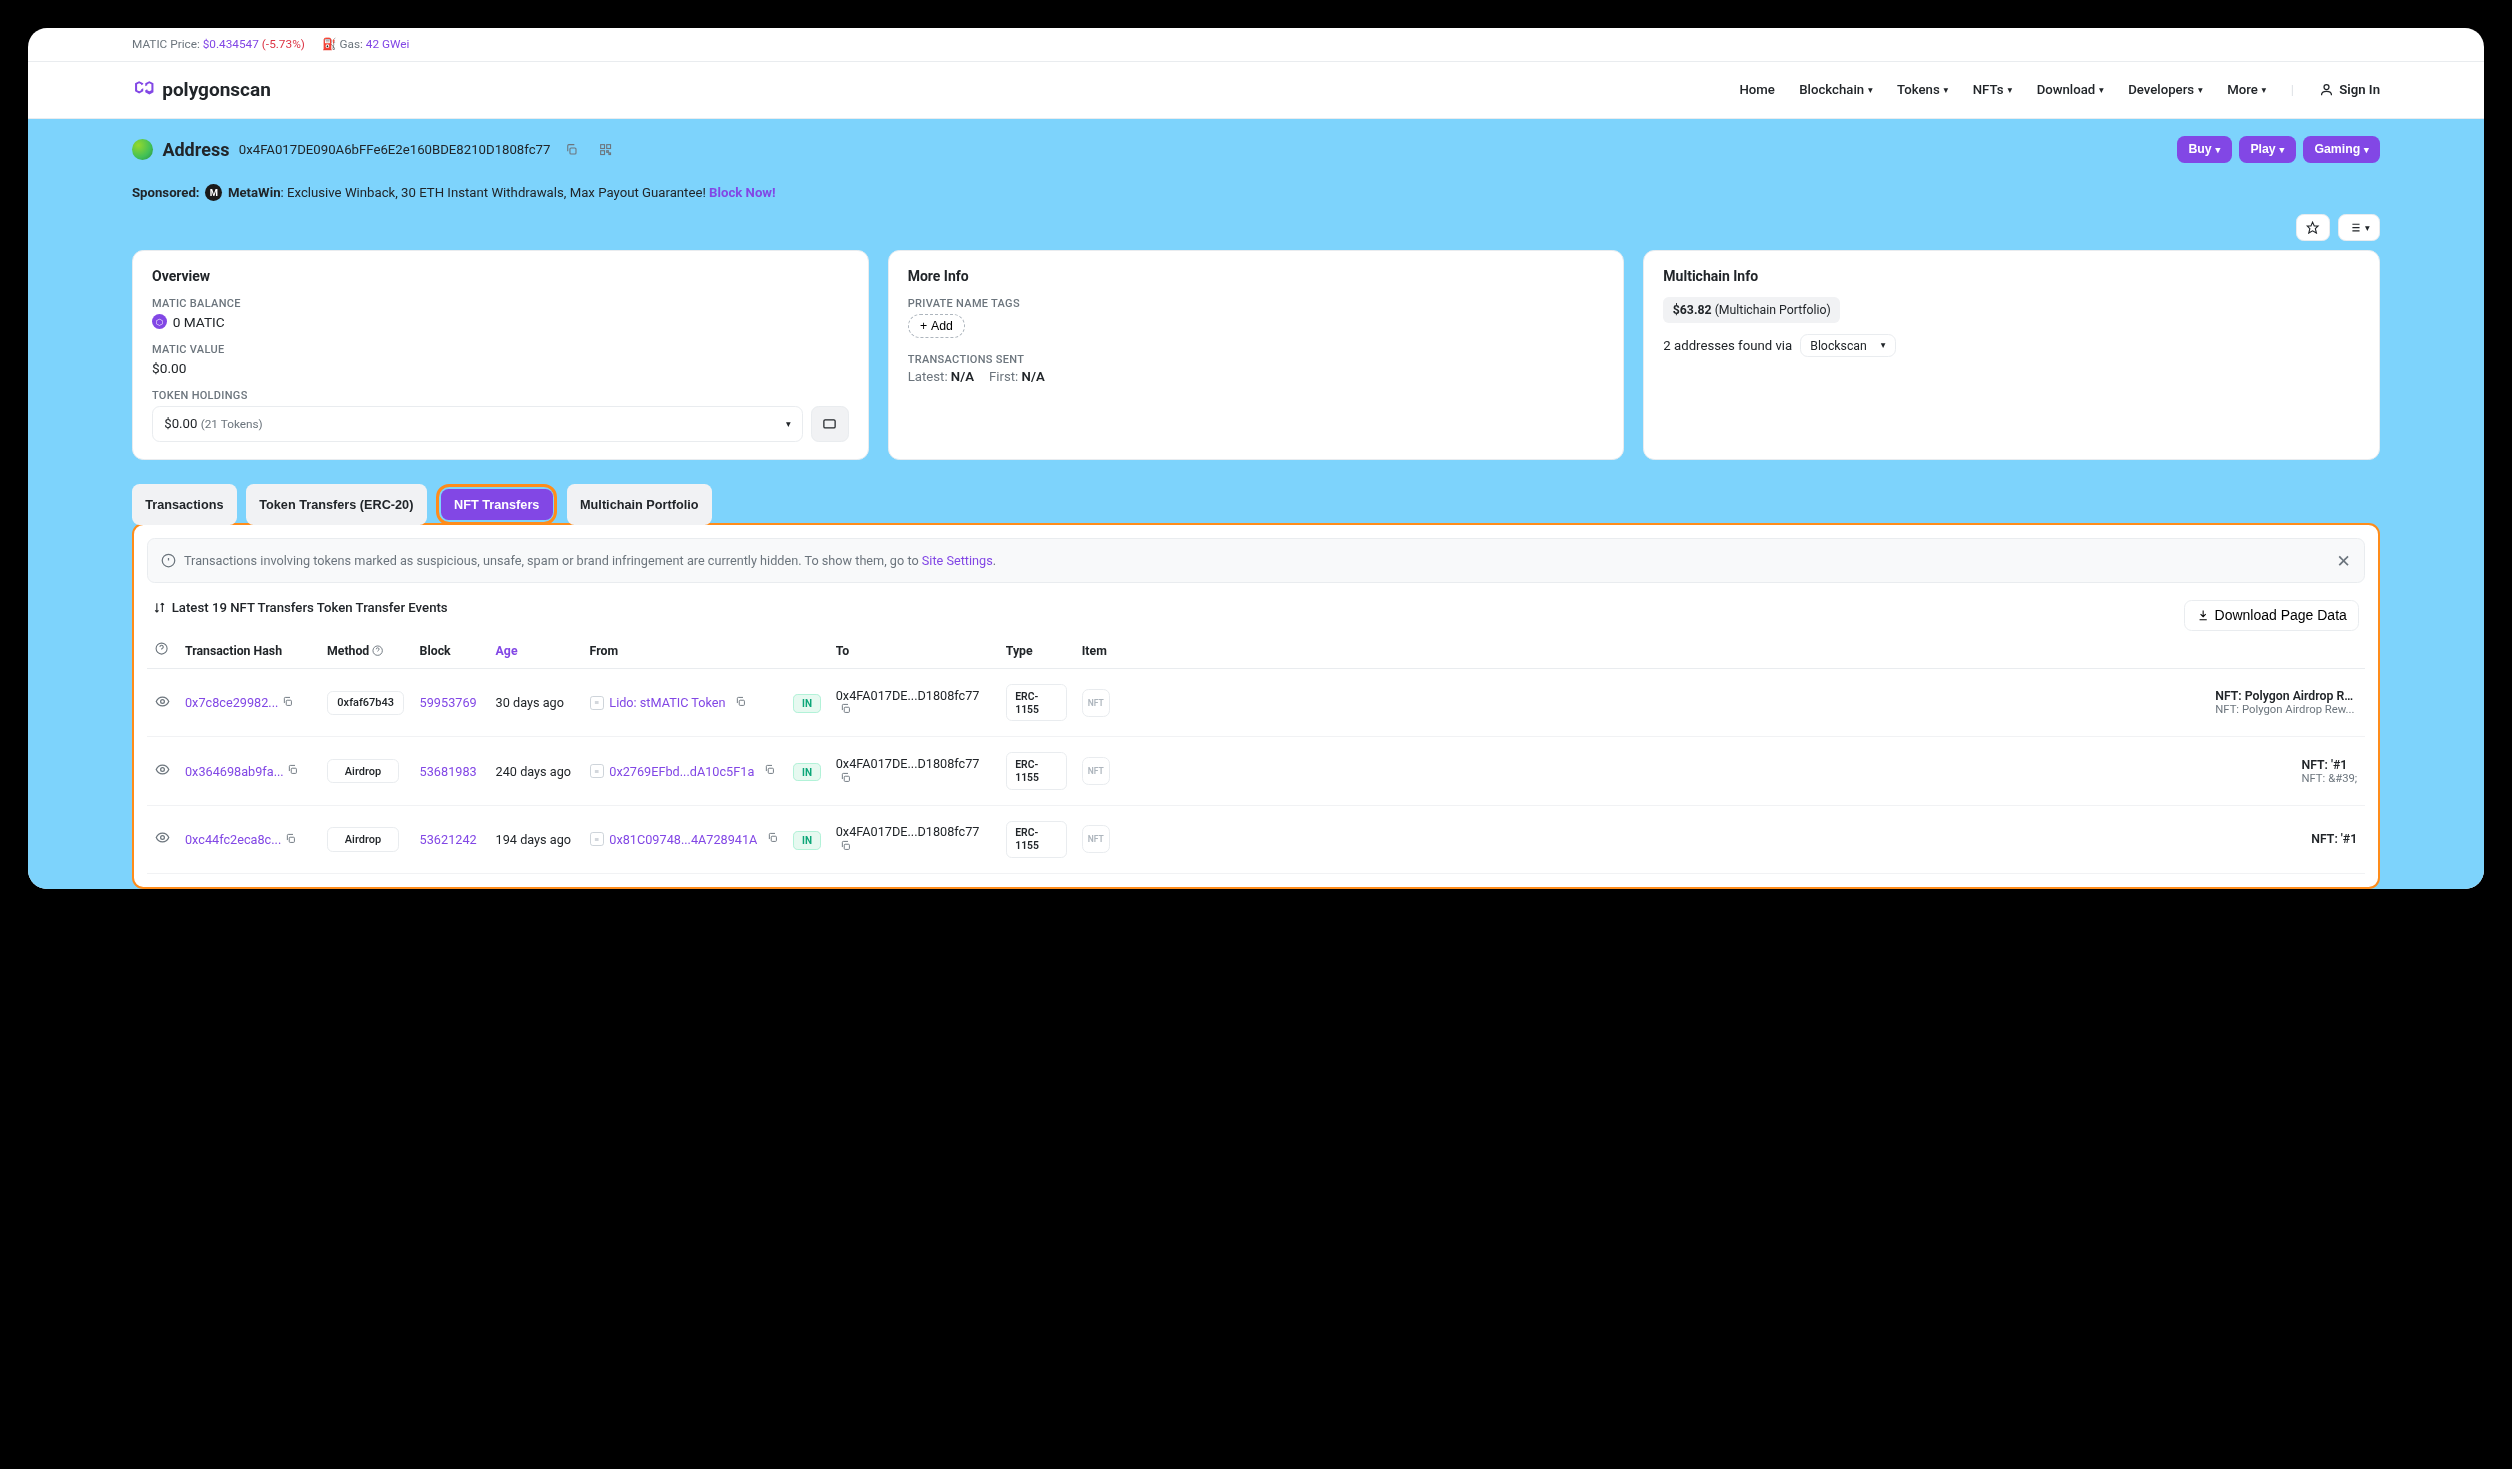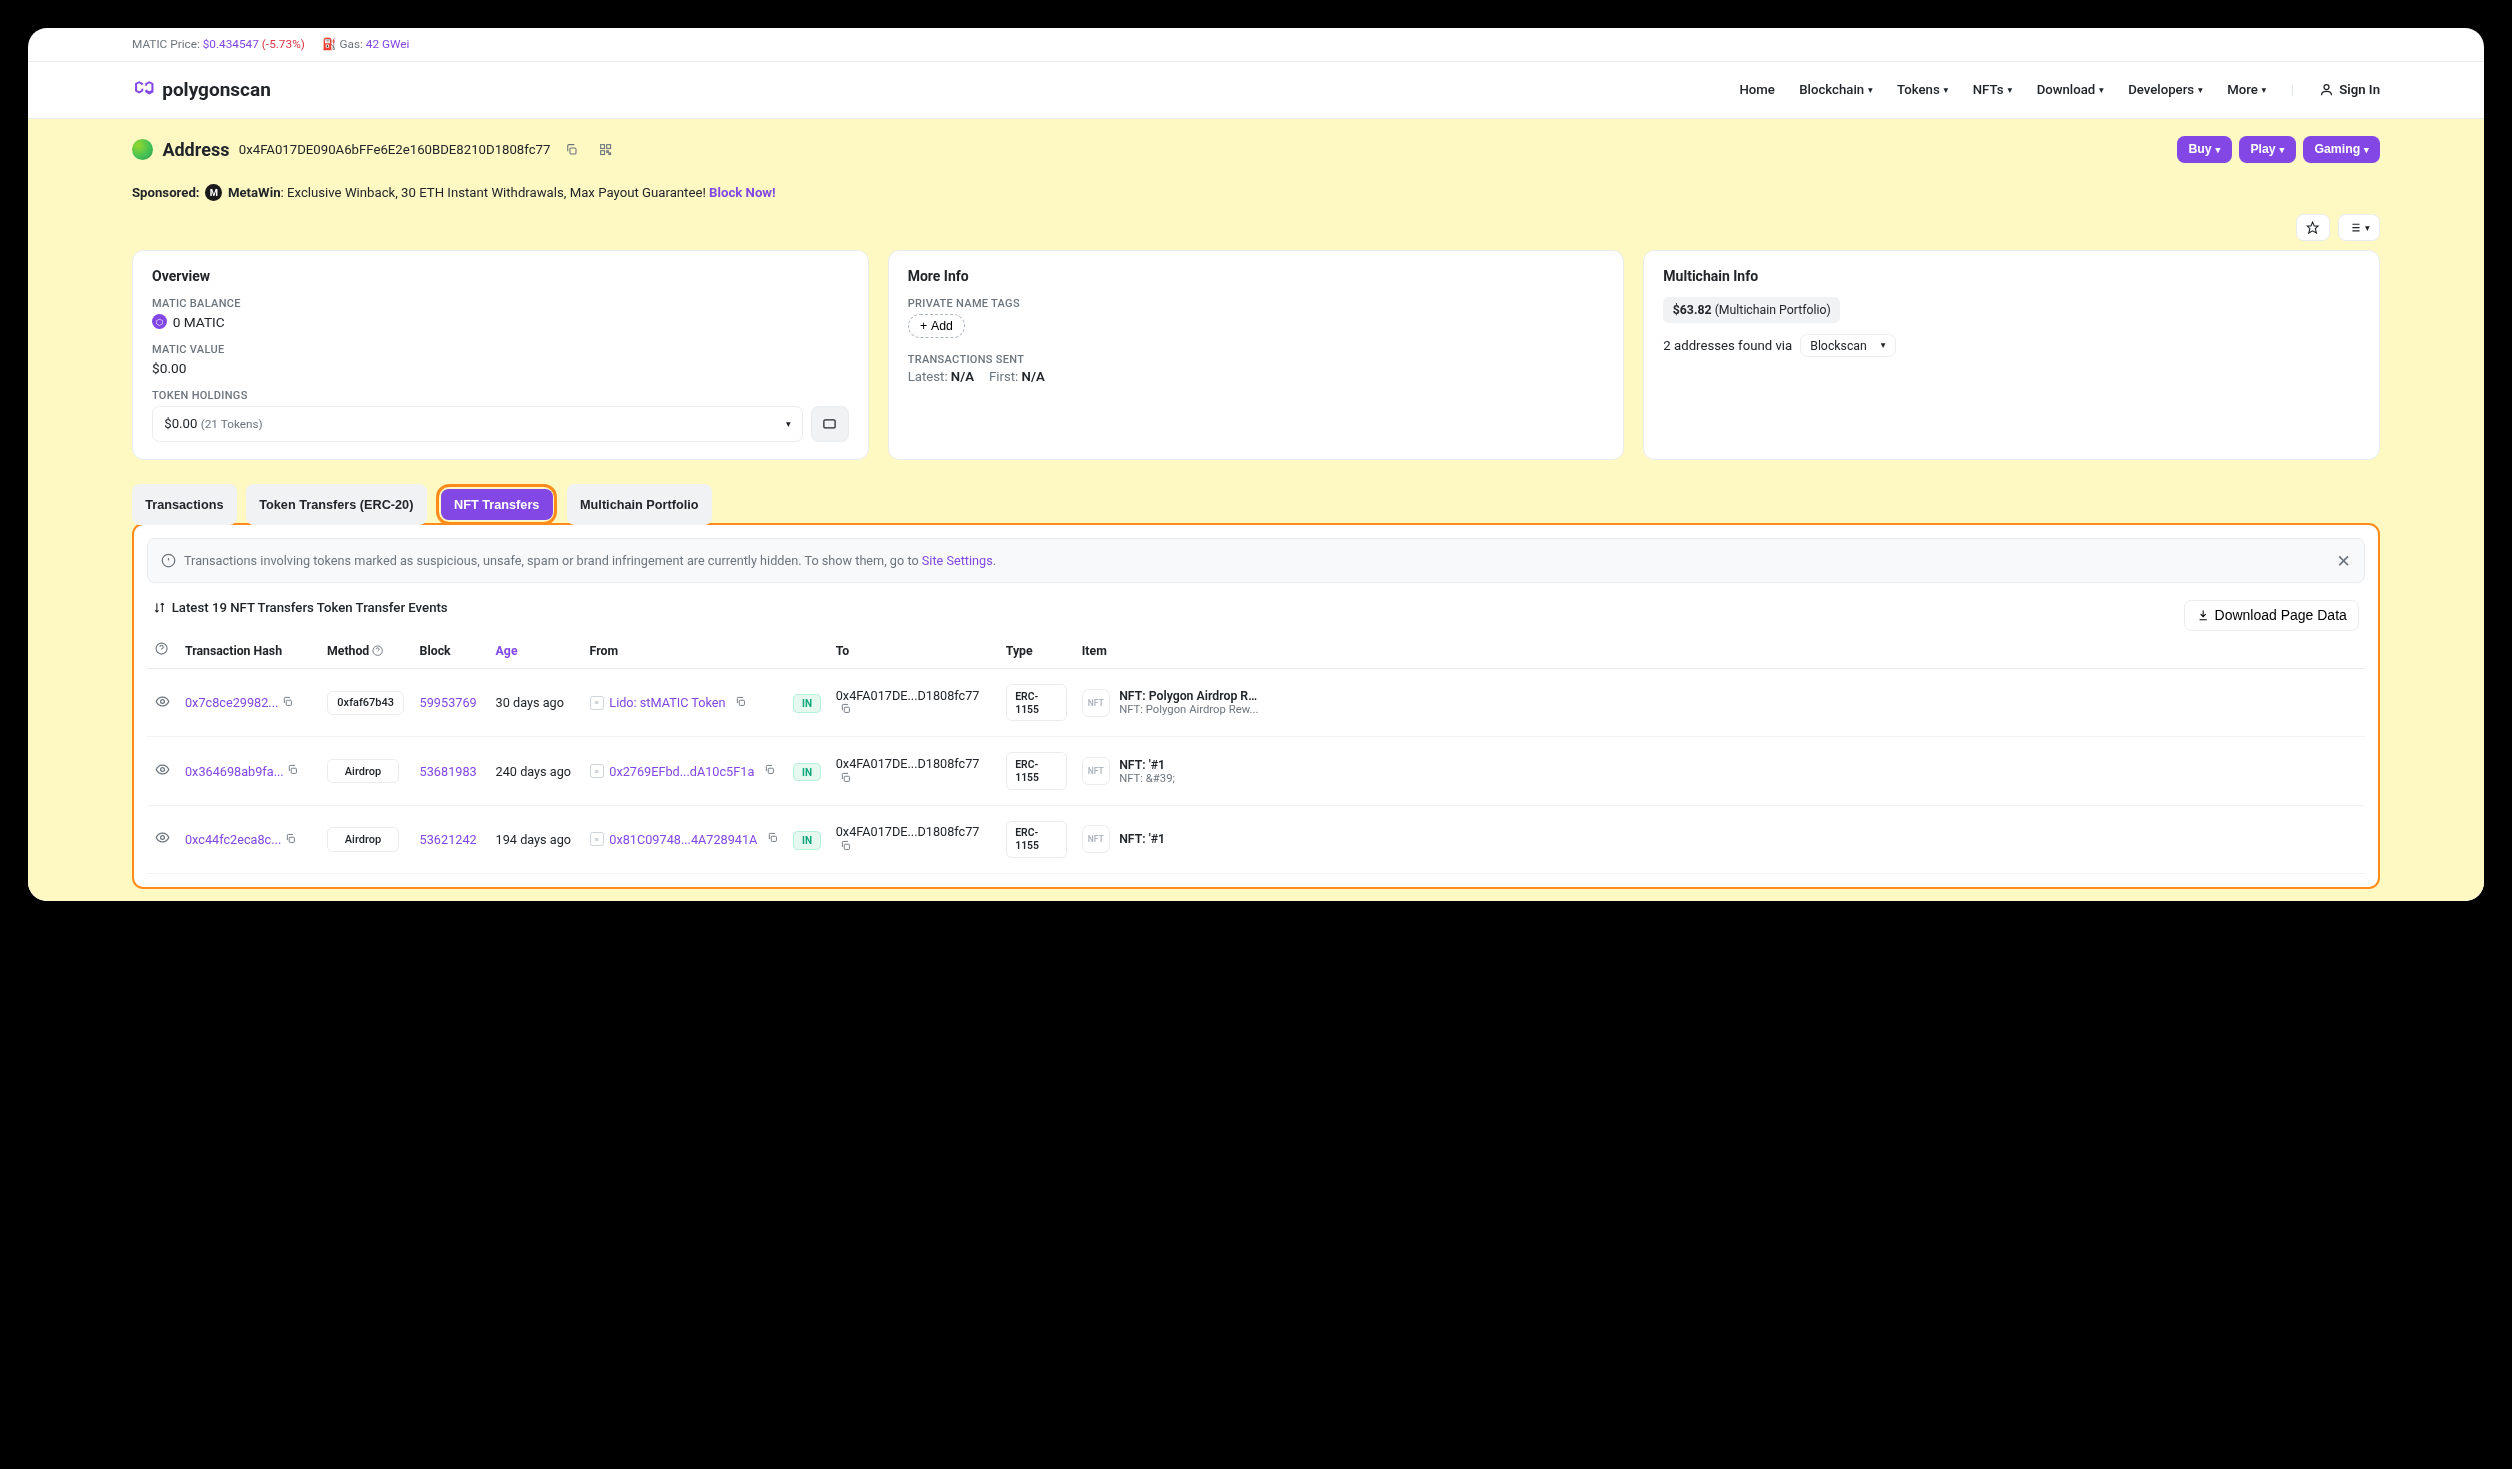--- a/index.html
+++ b/index.html
@@ -16,21 +16,21 @@
 .search-wrap svg { stroke:#6c757d; }
 .slash-btn { background:#f1f2f4; border:0.9px solid #e9ecef; border-radius:5.7px; width:26.4px; height:26.4px; display:flex; align-items:center; justify-content:center; color:#6c757d; font-weight:600;}
 .icon-btn { background:#fff; border:0.9px solid #e9ecef; border-radius:7.6px; width:34px; height:34px; display:flex; align-items:center; justify-content:center; cursor:pointer; color:#8247e5;}
 .navbar { display:flex; justify-content:space-between; align-items:center; padding: 13.2px 104px; border-bottom: 0.9px solid #e9ecef;}
 .logo { display:flex; align-items:center; gap:5.7px; font-weight:700; font-size:19px; color:#212529;}
 .logo-icon { color:#8247e5; font-weight:900; font-size:21px; }
 .nav-menu { display:flex; gap:24.5px; align-items:center; font-size:13.2px; }
 .nav-item { display:flex; gap:3.8px; align-items:center; cursor:pointer; font-weight:500;}
 .nav-divider { color:#dee2e6; }
 .signin { display:flex; align-items:center; gap:5.7px; font-weight:600;}
-.page-body { background:#fef9c3; padding: 17px 104px 12px; min-height: 642px;}
+.page-body { background:#7dd3fc; padding: 17px 104px 0; min-height: 642px;}
 .addr-row { display:flex; justify-content:space-between; align-items:center; margin-bottom:21px;}
 .addr-left { display:flex; align-items:center; gap:9.4px;}
 .addr-avatar { width:21px; height:21px; border-radius:50%; background: radial-gradient(circle at 30% 30%, #94d82d, #40c057 60%, #2b8a3e); }
 .addr-title { font-size:18px; font-weight:700;}
 .addr-hash { font-size:13.2px; color:#212529; font-weight:400;}
 .icon-sm { width:24.5px; height:24.5px; display:inline-flex; align-items:center; justify-content:center; color:#6c757d; cursor:pointer;}
 .action-btns { display:flex; gap:7.6px;}
 .pill-btn { background:#8247e5; color:#fff; border:none; border-radius:7.6px; padding:6.6px 11.3px; font-size:12.3px; font-weight:600; cursor:pointer; display:flex; align-items:center; gap:3.8px;}
 .sponsored { font-size:13.2px; margin-bottom: 13.2px; display:flex; align-items:center; gap:5.7px;}
 .sponsored .label { font-weight:700; }
@@ -69,21 +69,21 @@
 .dl-btn { border:0.9px solid #e9ecef; background:#fff; border-radius:7.6px; padding:6.6px 11.3px; font-size:14px; display:flex; align-items:center; gap:5.7px; cursor:pointer;}
 table { width:100%; border-collapse:collapse; font-size:12.7px;}
 th { text-align:left; font-weight:700; padding:9.4px 7.6px; border-bottom:0.9px solid #e9ecef; font-size:12.3px;}
 th.age { color:#8247e5;}
 td { padding:15px 7.6px; border-bottom:0.9px solid #f1f2f4; vertical-align:middle;}
 .link { color:#8247e5; cursor:pointer;}
 .method-badge { border:0.9px solid #e9ecef; border-radius:5.7px; padding:4.7px 9.4px; font-size:11px; font-weight:500; display:inline-block; min-width:72px; text-align:center;}
 .in-badge { background:#e6f9f0; color:#0ca678; border:0.9px solid #b2f2d8; border-radius:4.7px; padding:2.8px 7.6px; font-size:10px; font-weight:700;}
 .type-badge { border:0.9px solid #e9ecef; border-radius:5.7px; padding:4.7px 8.5px; font-size:10.4px; font-weight:600; display:inline-block;}
 .nft-icon { width:28px; height:28px; border:0.9px solid #e9ecef; border-radius:6.6px; display:inline-flex; align-items:center; justify-content:center; font-size:8.5px; color:#adb5bd; font-weight:600;}
-.item-cell { display:flex; gap:9.4px; align-items:center;}
+.item-cell { display:flex; gap:9.4px; align-items:center;justify-content:space-between;}
 .item-title { font-size:12.3px; font-weight:600; white-space:nowrap; overflow:hidden; text-overflow:ellipsis; max-width:142px;}
 .item-sub { font-size:11.3px; color:#6c757d; white-space:nowrap; overflow:hidden; text-overflow:ellipsis; max-width:142px;}
 .eye-icon { color:#6c757d; cursor:pointer;}
 .copy-ic { color:#6c757d; cursor:pointer; margin-left:3.8px; font-size:11.3px;}
 .from-cell { display:flex; align-items:center; gap:5.7px;}
 .doc-ic { width:14px; height:14px; border:0.9px solid #ced4da; border-radius:2.8px; display:inline-flex; align-items:center; justify-content:center; font-size:7.6px; color:#adb5bd;}
 .chev { font-size:9.4px; }
 .col-eye{width:28px;} .col-hash{width:142px;} .col-method{width:85px;} .col-block{width:76px;} .col-age{width:94px;} .col-from{width:179px;} .col-dir{width:38px;} .col-to{width:170px;} .col-type{width:76px;}
 </style>
 </head>

